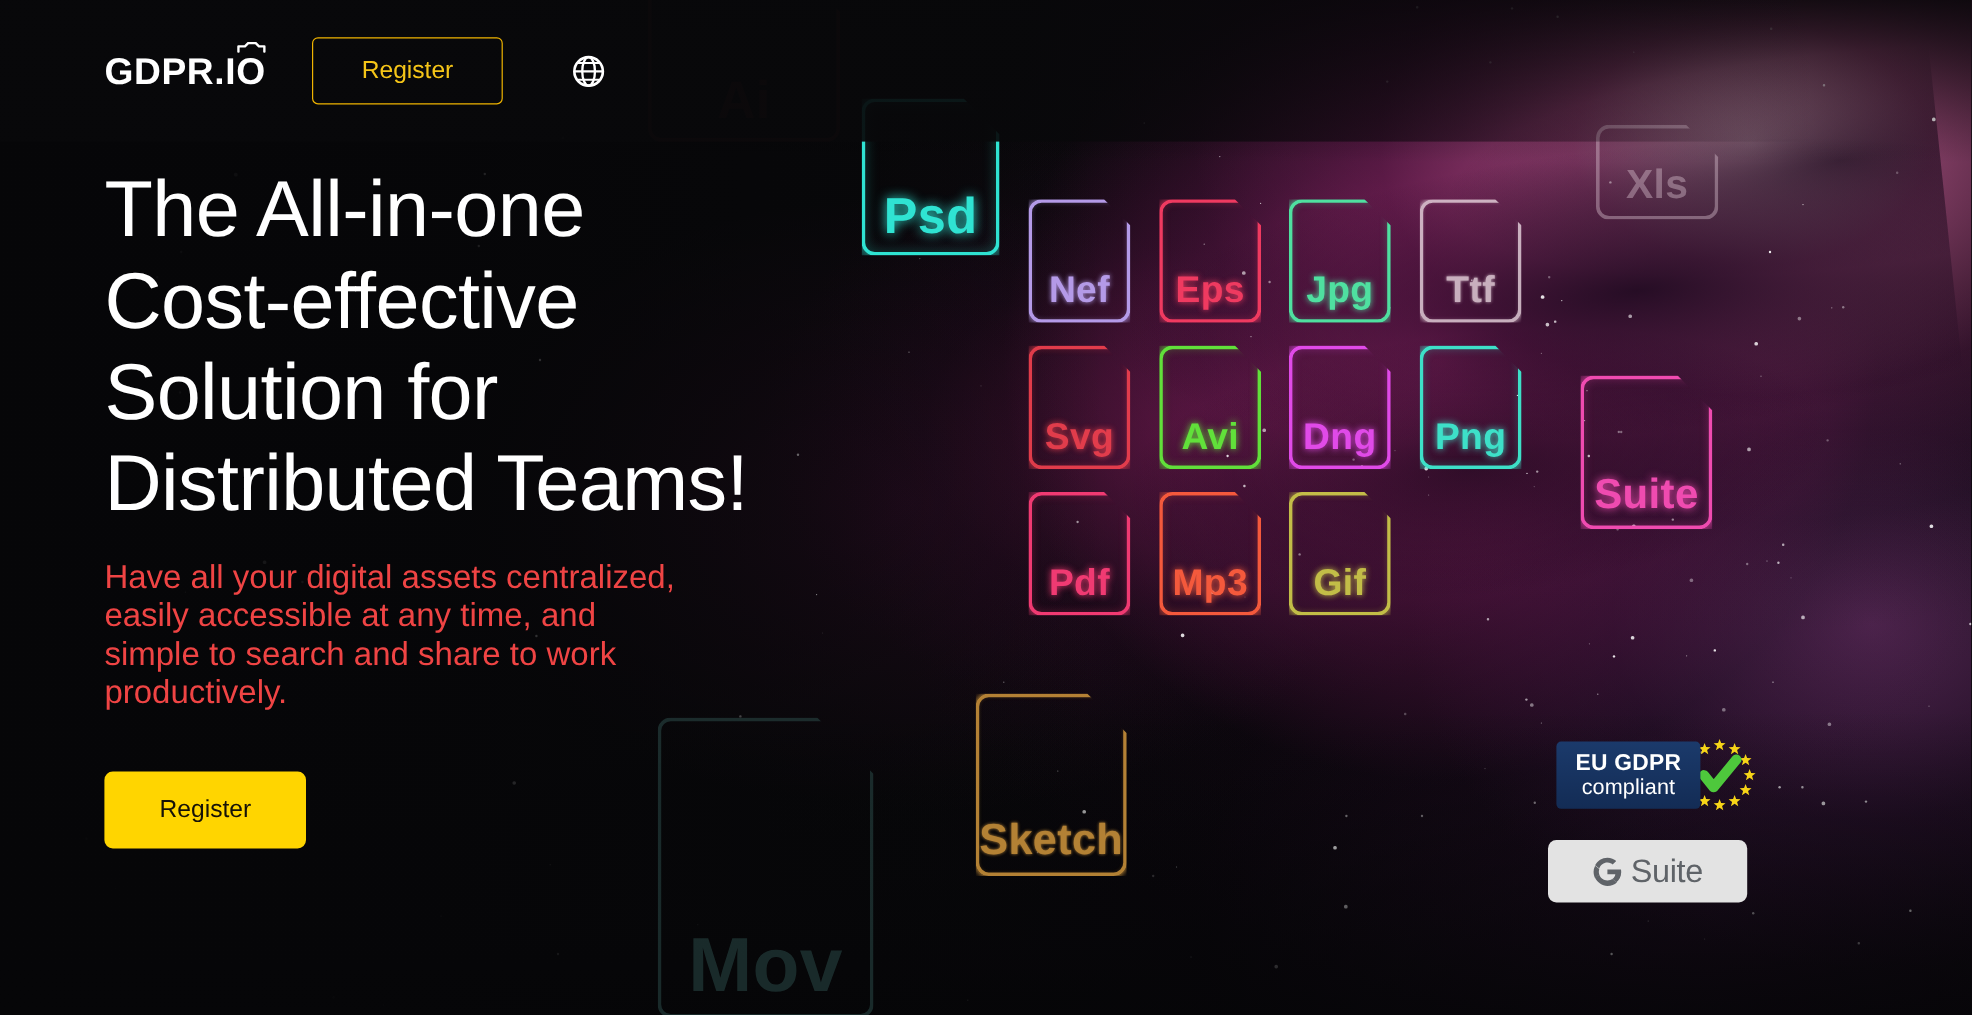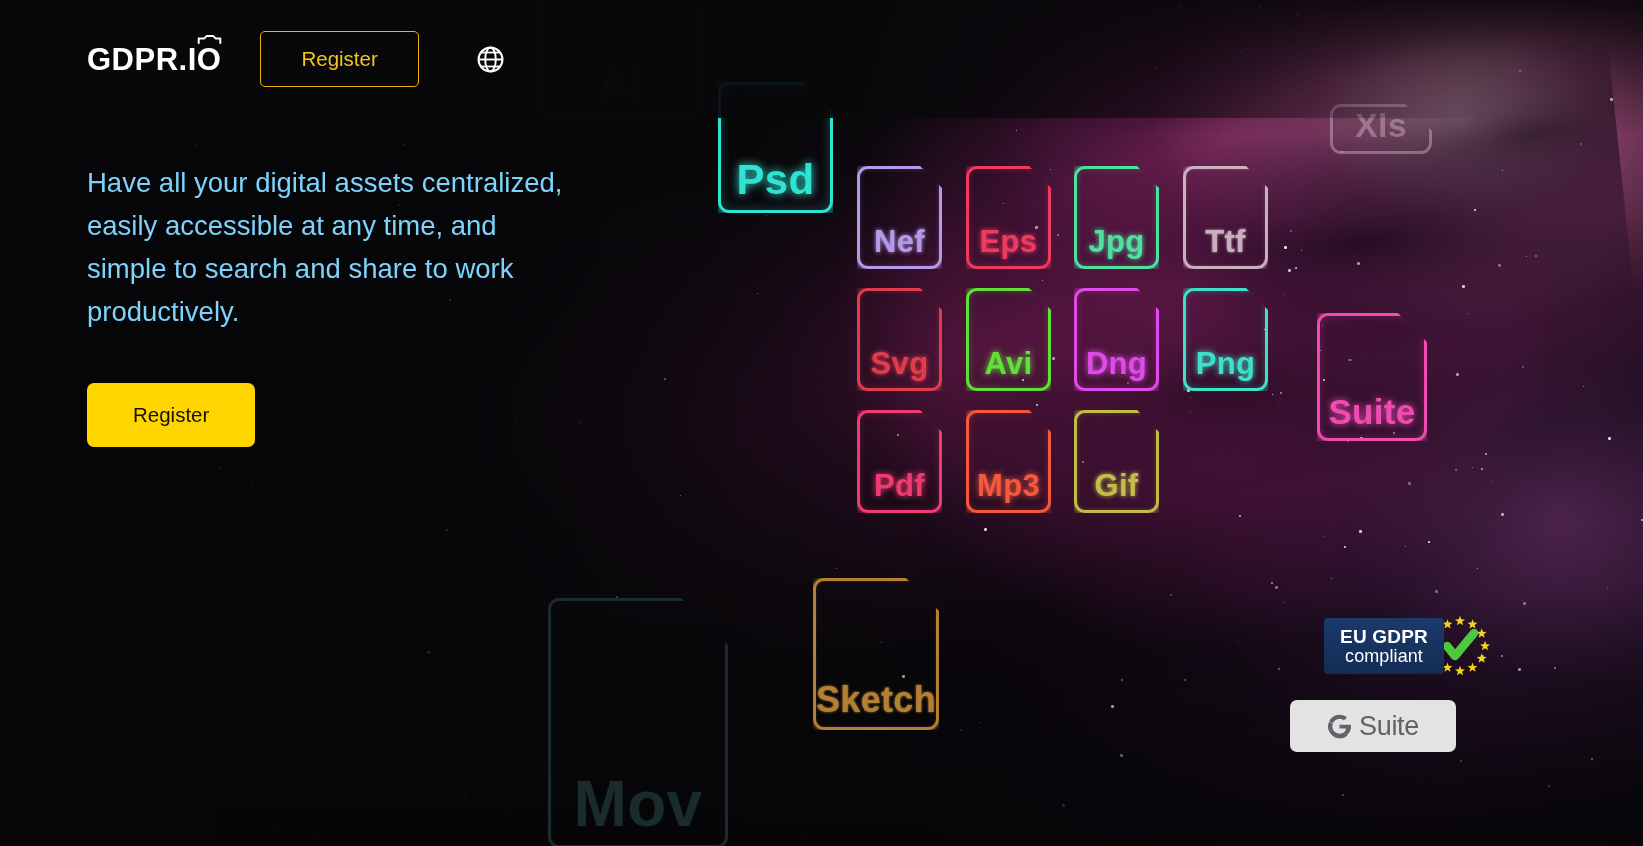--- a/index.html
+++ b/index.html
@@ -77,21 +77,21 @@
     margin-left:56px; width:31px; height:31px; cursor:pointer;
   }
 
   
   .hero{ position:absolute; left:87px; top:136px; width:700px; z-index:30; }
   h1{
     color:#ffffff; font-size:66px; line-height:76px; font-weight:400;
     letter-spacing:-0.5px; white-space:pre-line;
   }
   .sub{
-    margin-top:25px; color:#7dd3fc; font-size:27.5px; line-height:43px;
+    margin-top:25px; color:#ef4444; font-size:27.5px; line-height:32px;
     font-weight:400; white-space:pre-line; max-width:680px;
   }
   .btn-register-hero{
     margin-top:50px; display:inline-block;
     background:#ffd500; color:#161208; border:none; border-radius:7px;
     font-size:20.5px; padding:20px 46px; cursor:pointer; font-family:inherit;
   }
 
   
   .files{ position:absolute; inset:0; z-index:20; pointer-events:none; }
@@ -104,21 +104,21 @@
   }
   .fi span{ padding-bottom:9px; line-height:1; }
   .fi::after{
     
     content:""; position:absolute; top:-3px; right:-3px;
     border-style:solid; border-color:transparent;
   }
 
   
   .gdpr{
-    position:absolute; left:1324px; top:615px; width:172px; height:62px; z-index:35;
+    position:absolute; left:1297px; top:615px; width:172px; height:62px; z-index:35;
   }
   .gdpr-plate{
     position:absolute; left:0; top:3px; width:120px; height:56px;
     background:linear-gradient(180deg,#1b3a6b 0%,#132c55 100%);
     border-radius:4px;
     display:flex; flex-direction:column; align-items:center; justify-content:center;
     color:#fff; line-height:1.03;
   }
   .gdpr-plate .l1{ font-size:19px; font-weight:700; letter-spacing:.2px; }
   .gdpr-plate .l2{ font-size:18px; font-weight:400; letter-spacing:.1px; }
@@ -312,21 +312,21 @@
     </div>
     <div class="fi" style="left: 966px; top: 166px; width: 85px; height: 103px; border-color: rgb(239, 58, 96); color: rgb(239, 58, 96); font-size: 31px; opacity: 1; border-top-right-radius: 0px; clip-path: polygon(0px 0px, calc(100% - 22px) 0px, 100% 22px, 100% 100%, 0px 100%); box-shadow: rgb(239, 58, 96) 0px 0px 8px, rgba(239, 58, 96, 0.267) 0px 0px 6.4px inset; text-shadow: rgb(239, 58, 96) 0px 0px 5.6px;">
       <span>Eps</span>
     </div>
     <div class="fi" style="left: 1074px; top: 166px; width: 85px; height: 103px; border-color: rgb(79, 224, 160); color: rgb(79, 224, 160); font-size: 31px; opacity: 1; border-top-right-radius: 0px; clip-path: polygon(0px 0px, calc(100% - 22px) 0px, 100% 22px, 100% 100%, 0px 100%); box-shadow: rgb(79, 224, 160) 0px 0px 8px, rgba(79, 224, 160, 0.267) 0px 0px 6.4px inset; text-shadow: rgb(79, 224, 160) 0px 0px 5.6px;">
       <span>Jpg</span>
     </div>
     <div class="fi" style="left: 1183px; top: 166px; width: 85px; height: 103px; border-color: rgb(230, 210, 220); color: rgb(230, 210, 220); font-size: 31px; opacity: 0.82; border-top-right-radius: 0px; clip-path: polygon(0px 0px, calc(100% - 22px) 0px, 100% 22px, 100% 100%, 0px 100%); box-shadow: rgb(230, 210, 220) 0px 0px 4px, rgba(230, 210, 220, 0.267) 0px 0px 3.2px inset; text-shadow: rgb(230, 210, 220) 0px 0px 2.8px;">
       <span>Ttf</span>
     </div>
-    <div class="fi" style="left: 1330px; top: 104px; width: 102px; height: 50px; border-color: rgb(217, 194, 207); color: rgb(217, 194, 207); font-size: 34px; opacity: 0.42; border-top-right-radius: 0px; clip-path: polygon(0px 0px, calc(100% - 27px) 0px, 100% 27px, 100% 100%, 0px 100%);">
+    <div class="fi" style="left: 1330px; top: 104px; width: 102px; height: 79px; border-color: rgb(217, 194, 207); color: rgb(217, 194, 207); font-size: 34px; opacity: 0.42; border-top-right-radius: 0px; clip-path: polygon(0px 0px, calc(100% - 27px) 0px, 100% 27px, 100% 100%, 0px 100%);">
       <span>Xls</span>
     </div>
     <div class="fi" style="left: 857px; top: 288px; width: 85px; height: 103px; border-color: rgb(240, 65, 79); color: rgb(240, 65, 79); font-size: 31px; opacity: 0.92; border-top-right-radius: 0px; clip-path: polygon(0px 0px, calc(100% - 22px) 0px, 100% 22px, 100% 100%, 0px 100%); box-shadow: rgb(240, 65, 79) 0px 0px 8px, rgba(240, 65, 79, 0.267) 0px 0px 6.4px inset; text-shadow: rgb(240, 65, 79) 0px 0px 5.6px;">
       <span>Svg</span>
     </div>
     <div class="fi" style="left: 966px; top: 288px; width: 85px; height: 103px; border-color: rgb(97, 224, 58); color: rgb(97, 224, 58); font-size: 31px; opacity: 1; border-top-right-radius: 0px; clip-path: polygon(0px 0px, calc(100% - 22px) 0px, 100% 22px, 100% 100%, 0px 100%); box-shadow: rgb(97, 224, 58) 0px 0px 9px, rgba(97, 224, 58, 0.267) 0px 0px 7.2px inset; text-shadow: rgb(97, 224, 58) 0px 0px 6.3px;">
       <span>Avi</span>
     </div>
     <div class="fi" style="left: 1074px; top: 288px; width: 85px; height: 103px; border-color: rgb(224, 74, 232); color: rgb(224, 74, 232); font-size: 31px; opacity: 1; border-top-right-radius: 0px; clip-path: polygon(0px 0px, calc(100% - 22px) 0px, 100% 22px, 100% 100%, 0px 100%); box-shadow: rgb(224, 74, 232) 0px 0px 9px, rgba(224, 74, 232, 0.267) 0px 0px 7.2px inset; text-shadow: rgb(224, 74, 232) 0px 0px 6.3px;">
       <span>Dng</span>
@@ -373,20 +373,24 @@
   <svg class="globe" viewBox="0 0 24 24">
     <circle cx="12" cy="12" r="9.2" fill="none" stroke="#ffffff" stroke-width="1.7"></circle>
     <ellipse cx="12" cy="12" rx="4.1" ry="9.2" fill="none" stroke="#ffffff" stroke-width="1.5"></ellipse>
     <line x1="2.8" y1="12" x2="21.2" y2="12" stroke="#ffffff" stroke-width="1.5"></line>
     <line x1="4.3" y1="6.6" x2="19.7" y2="6.6" stroke="#ffffff" stroke-width="1.4"></line>
     <line x1="4.3" y1="17.4" x2="19.7" y2="17.4" stroke="#ffffff" stroke-width="1.4"></line>
   </svg>
 </div>
 
 <div class="hero">
+  <h1>The All-in-one
+Cost-effective
+Solution for
+Distributed Teams!</h1>
   <p class="sub">Have all your digital assets centralized,
 easily accessible at any time, and
 simple to search and share to work
 productively.</p>
   <button class="btn-register-hero">Register</button>
 </div>
 
 <div class="gdpr">
   <svg viewBox="0 0 172 62" style="position:absolute;left:0;top:0;width:172px;height:62px;">
     <g id="eu-stars" fill="#f7d417">

